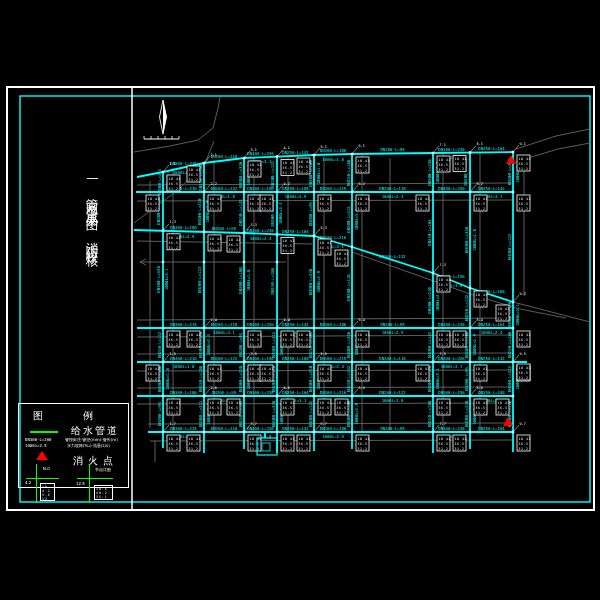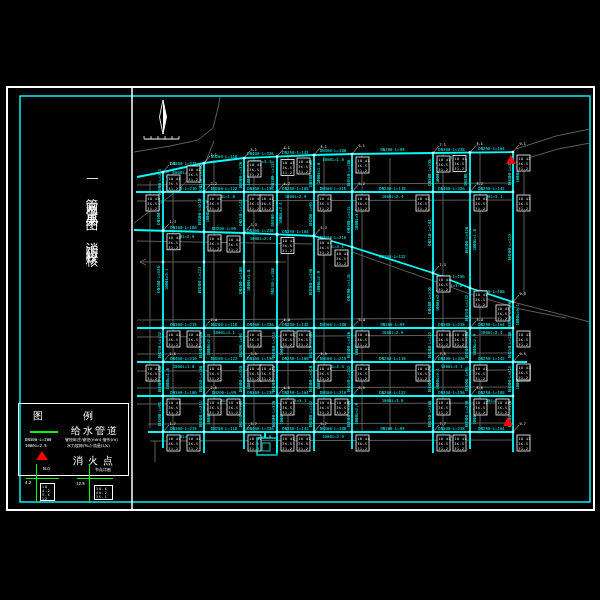--- a/index.html
+++ b/index.html
@@ -5,21 +5,21 @@
   html,body{margin:0;padding:0;background:#000;}
   body{width:600px;height:600px;overflow:hidden;font-family:"DejaVu Sans",sans-serif;}
   .page{position:relative;width:600px;height:600px;background:#000;}
   svg{position:absolute;left:0;top:0;}
   .vtitle{
     position:absolute;left:84px;top:170px;height:240px;
     writing-mode:vertical-rl;text-orientation:upright;
     color:#fff;font-size:12.5px;letter-spacing:4px;line-height:16px;
     font-family:"DejaVu Sans",sans-serif;white-space:nowrap;
   }
-  .legend{position:absolute;left:18px;top:403px;width:111px;height:73px;
+  .legend{position:absolute;left:18px;top:403px;width:111px;height:85px;
     border:1px solid #fff;box-sizing:border-box;color:#fff;}
   .lg-title{position:absolute;left:14px;top:5px;font-size:10px;letter-spacing:40px;white-space:nowrap;}
   .lg-line{position:absolute;left:11px;top:27px;width:28px;height:2px;background:#00ff00;}
   .lg-pipe-label{position:absolute;left:52px;top:20px;font-size:10px;letter-spacing:2px;white-space:nowrap;}
   .lg-sym1{position:absolute;left:6px;top:33px;font-size:4px;white-space:nowrap;font-family:"DejaVu Sans Mono",monospace;}
   .lg-sym2{position:absolute;left:6px;top:39px;font-size:4px;white-space:nowrap;font-family:"DejaVu Sans Mono",monospace;}
   .lg-note1{position:absolute;left:46px;top:33px;font-size:4px;white-space:nowrap;}
   .lg-note2{position:absolute;left:48px;top:39px;font-size:4px;white-space:nowrap;}
   .lg-tri{position:absolute;left:17px;top:47px;width:0;height:0;
     border-left:6px solid transparent;border-right:6px solid transparent;border-bottom:9px solid #ff0000;}

